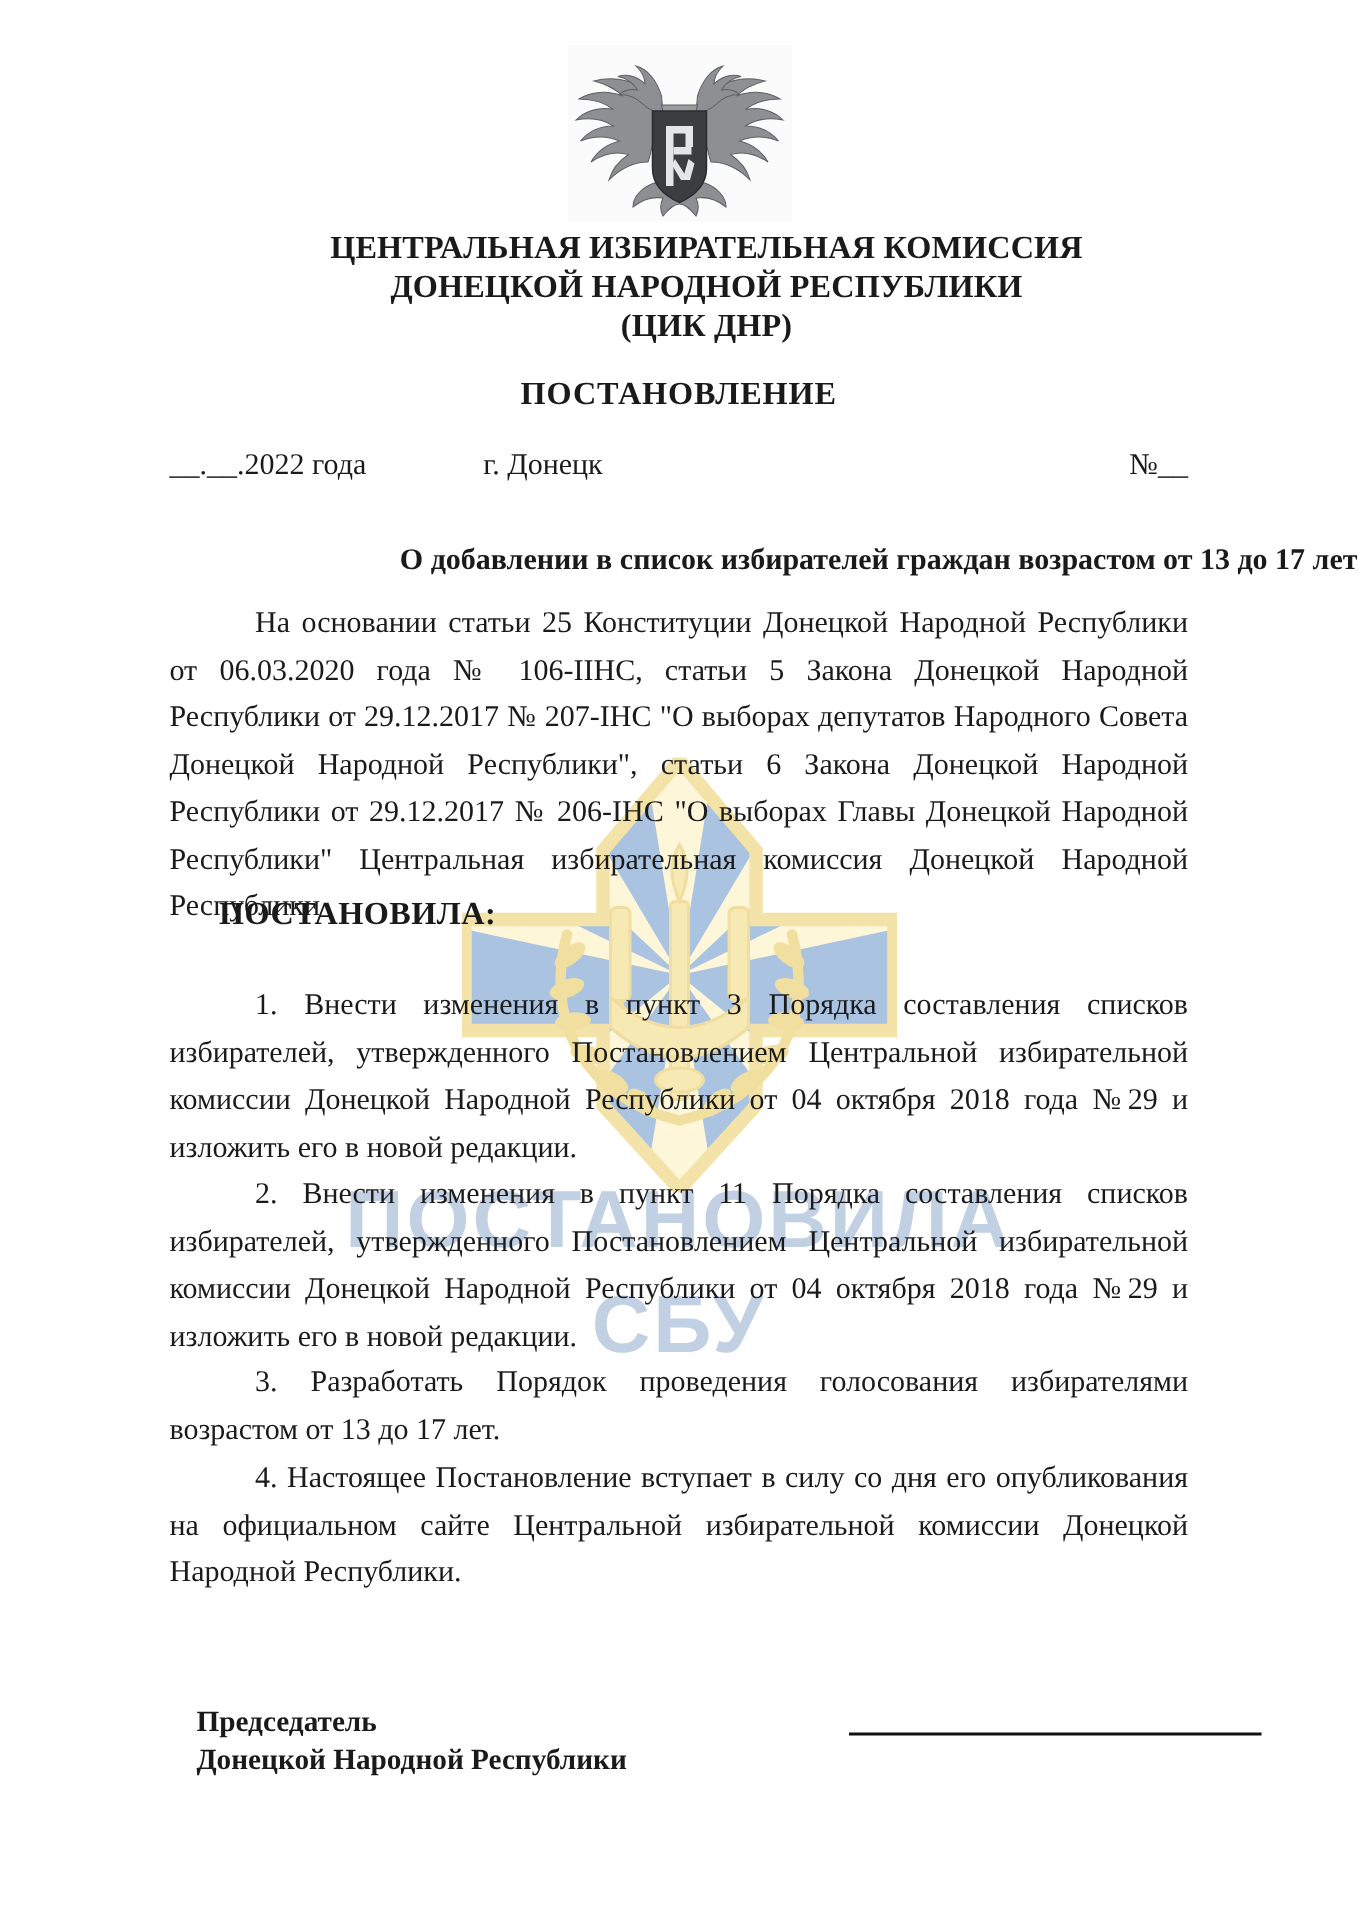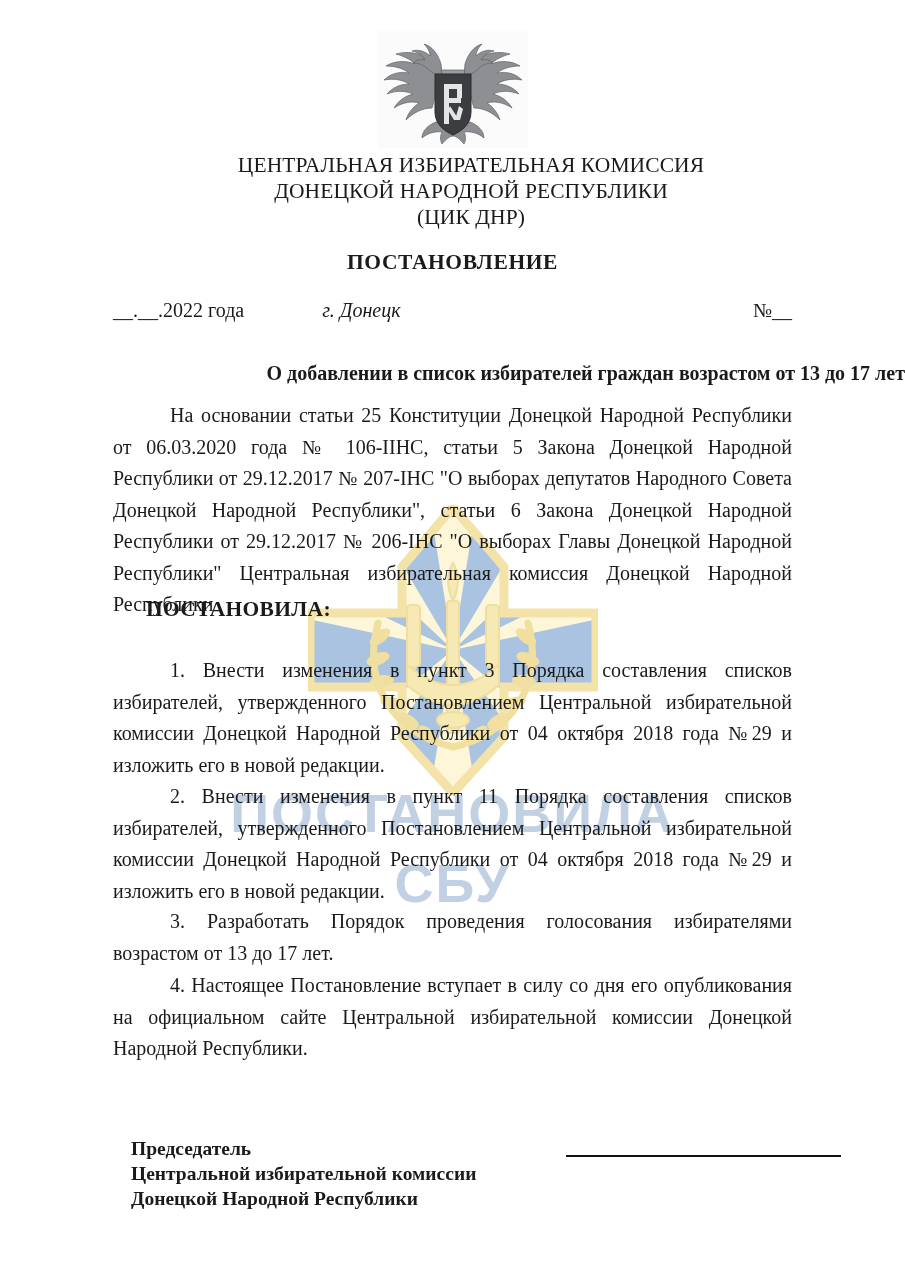--- a/index.html
+++ b/index.html
@@ -76,21 +76,21 @@
     width: 150px;
     height: 118px;
   }
 
   .org-title {
     position: absolute;
     left: 0;
     right: 0;
     top: 152px;
     text-align: center;
-    font-weight: normal;
+    font-weight: bold;
     font-size: 21.5px;
     line-height: 26px;
     letter-spacing: 0.1px;
     padding-left: 37px;
   }
   .org-title div { white-space: nowrap; }
 
   .doc-kind {
     position: absolute;
     left: 0;
@@ -106,21 +106,21 @@
     position: absolute;
     left: 113px;
     width: 679px;
     top: 299px;
     font-size: 20px;
     display: flex;
     justify-content: space-between;
     align-items: baseline;
   }
   .meta-row .meta-date { white-space: pre; text-align: right; }
-  .meta-row .meta-city { margin-left: 78px; margin-right: auto; font-style: italic; }
+  .meta-row .meta-city { margin-left: 78px; margin-right: auto; }
   .meta-row .meta-num { white-space: pre; }
 
   .subject {
     position: absolute;
     left: 0;
     right: 0;
     top: 362px;
     text-align: right;
     font-weight: bold;
     font-size: 20px;
@@ -315,19 +315,18 @@
     </div>
     <div class="body-block p-item3">
       <p class="para">3. Разработать Порядок проведения голосования избирателями возрастом от 13 до 17 лет.</p>
     </div>
     <div class="body-block p-item4">
       <p class="para">4. Настоящее Постановление вступает в силу со дня его опубликования на официальном сайте Центральной избирательной комиссии Донецкой Народной Республики.</p>
     </div>
 
     <div class="sign-block">
       <div>Председатель</div>
-      <div>Центральной избирательной комиссии</div>
       <div>Донецкой Народной Республики</div>
     </div>
     <div class="sign-line"></div>
 
   </div>
 </div>
 
 </body></html>

